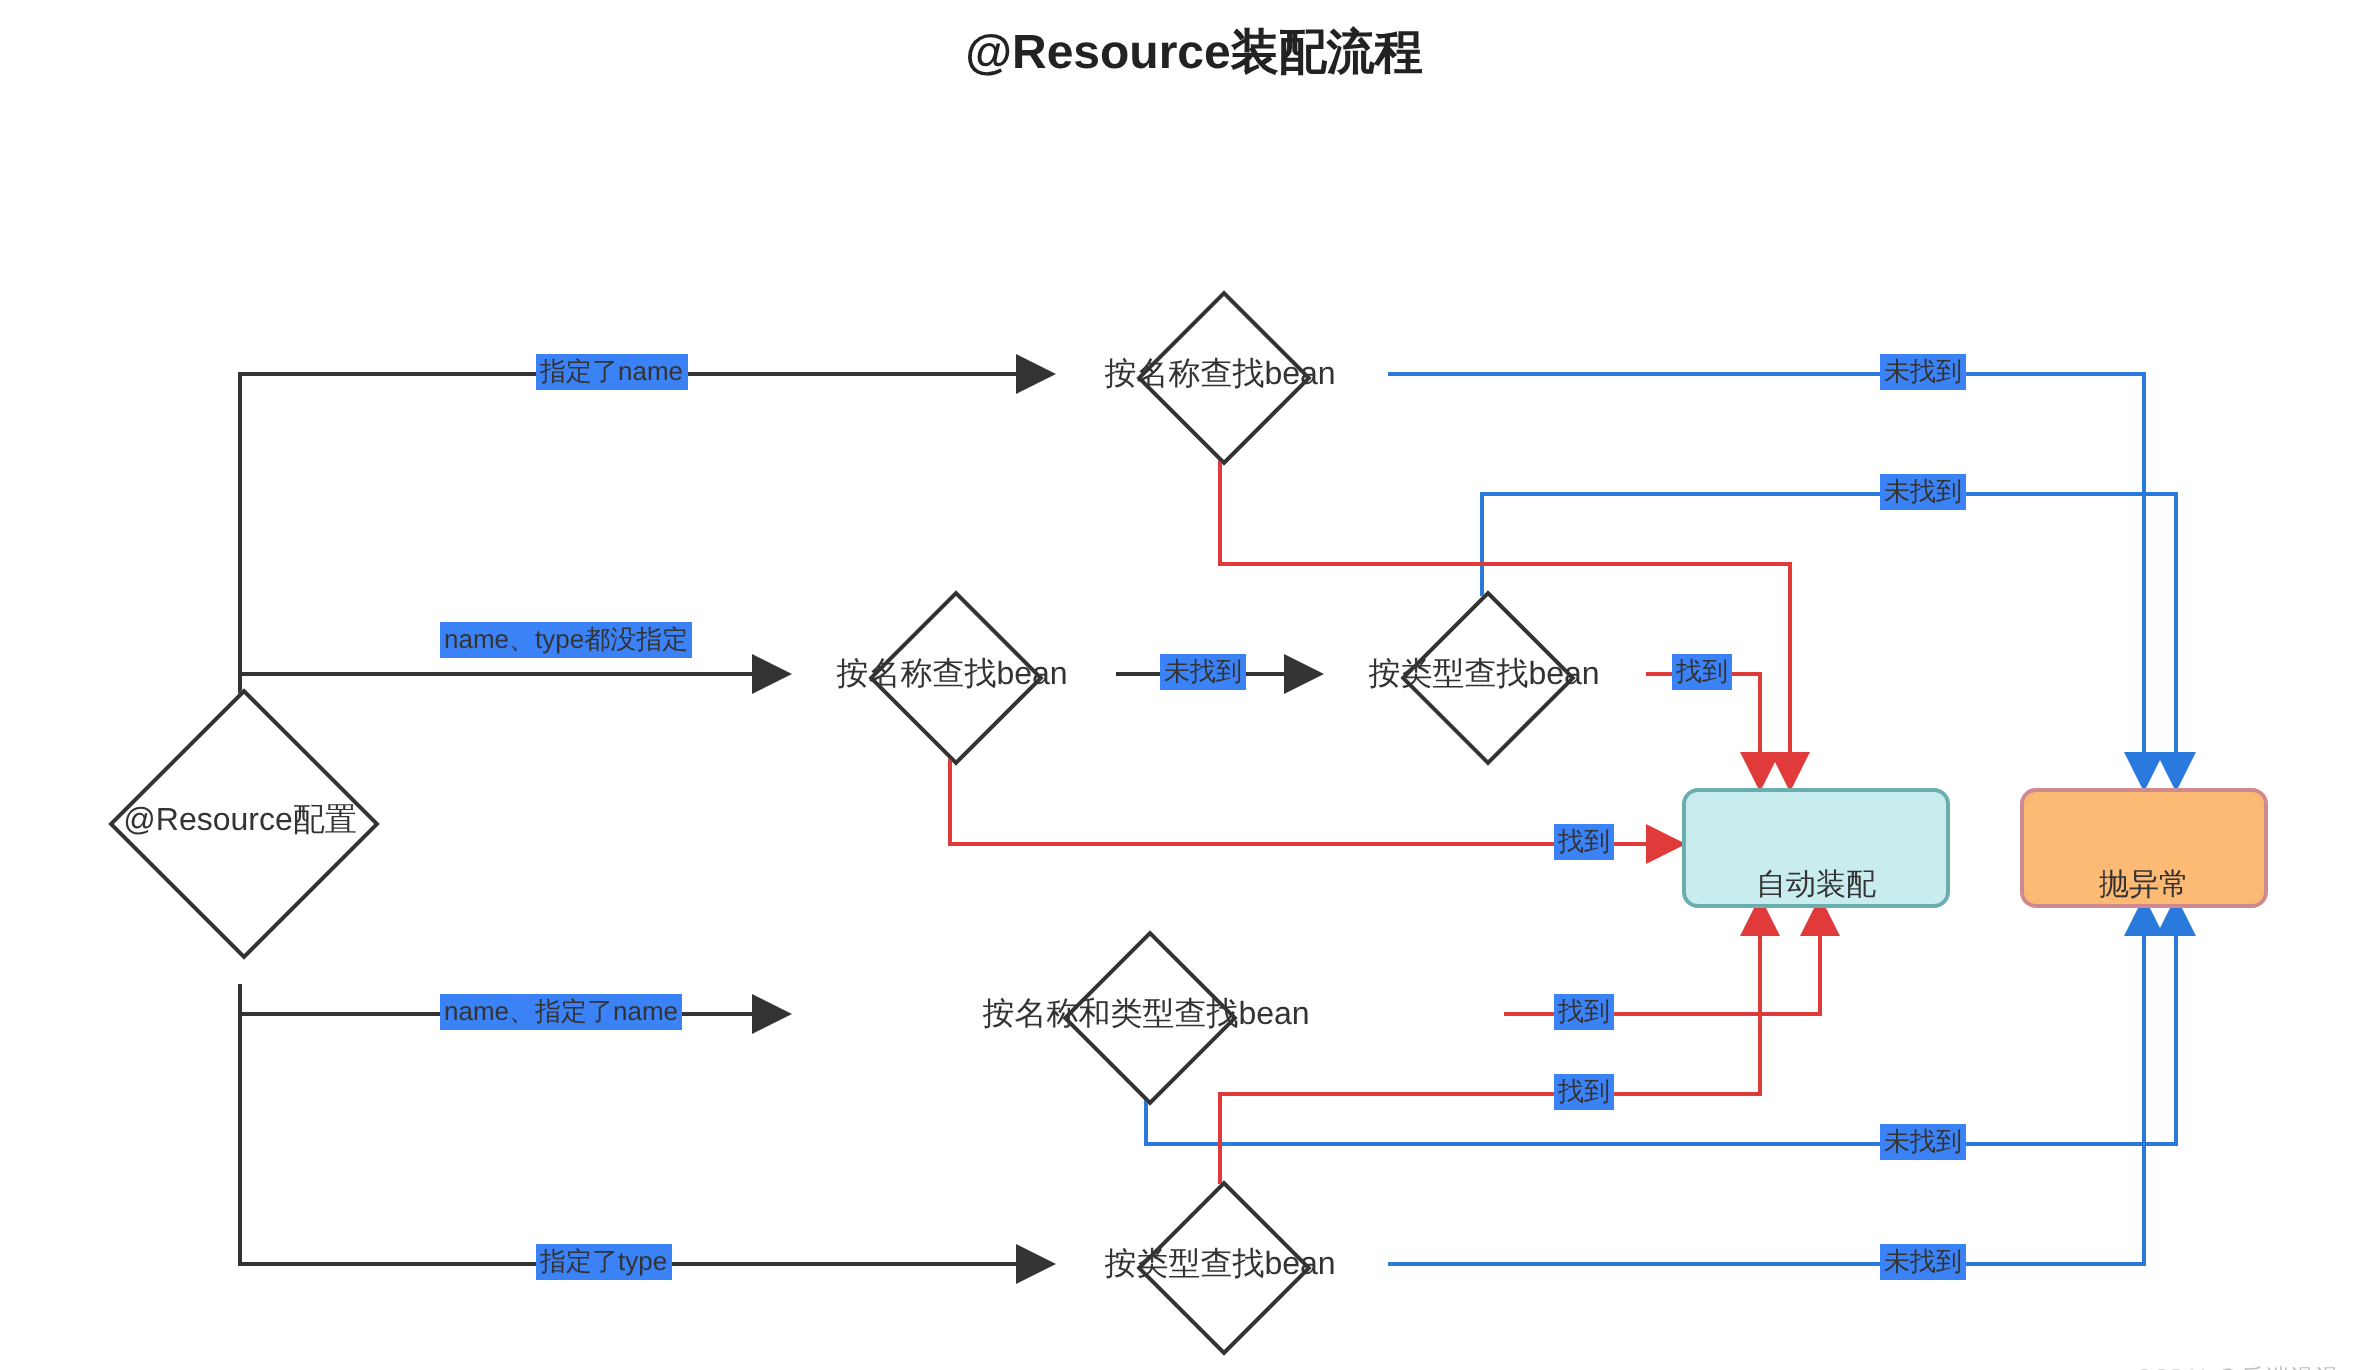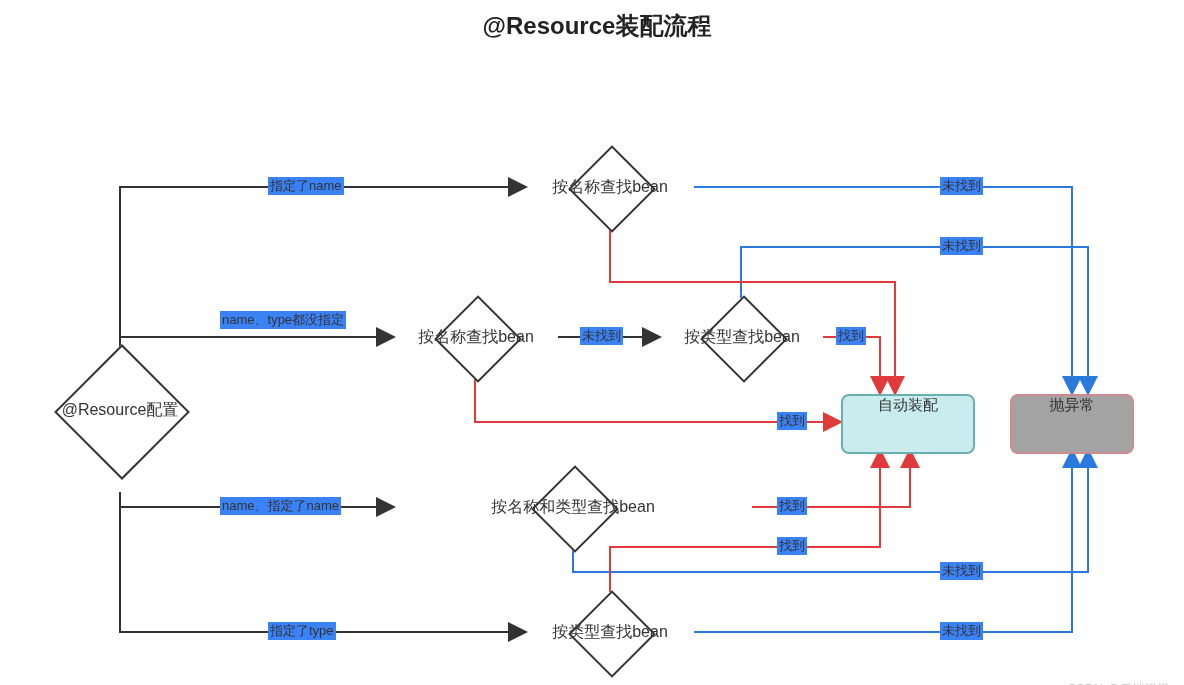--- a/index.html
+++ b/index.html
@@ -38,26 +38,26 @@
   .diamond .txt {
     position: relative;
     font-size: 16px;
     white-space: nowrap;
   }
   .box {
     position: absolute;
     border: 2px solid;
     border-radius: 8px;
     display: flex;
-    align-items: flex-start;
+    align-items: flex-end;
     justify-content: center;
     font-size: 15px;
   }
   .box.blue { background: #c9ecee; border-color: #6aaeb0; }
-  .box.pink { background: #a3a3a3; border-color: #d08a8f; }
+  .box.pink { background: #fdba74; border-color: #d08a8f; }
   .edge-label {
     position: absolute;
     font-size: 13px;
     color: #333;
     background: #3b82f6;
     padding: 0 2px;
     white-space: nowrap;
   }
   .watermark {
     position: absolute;

